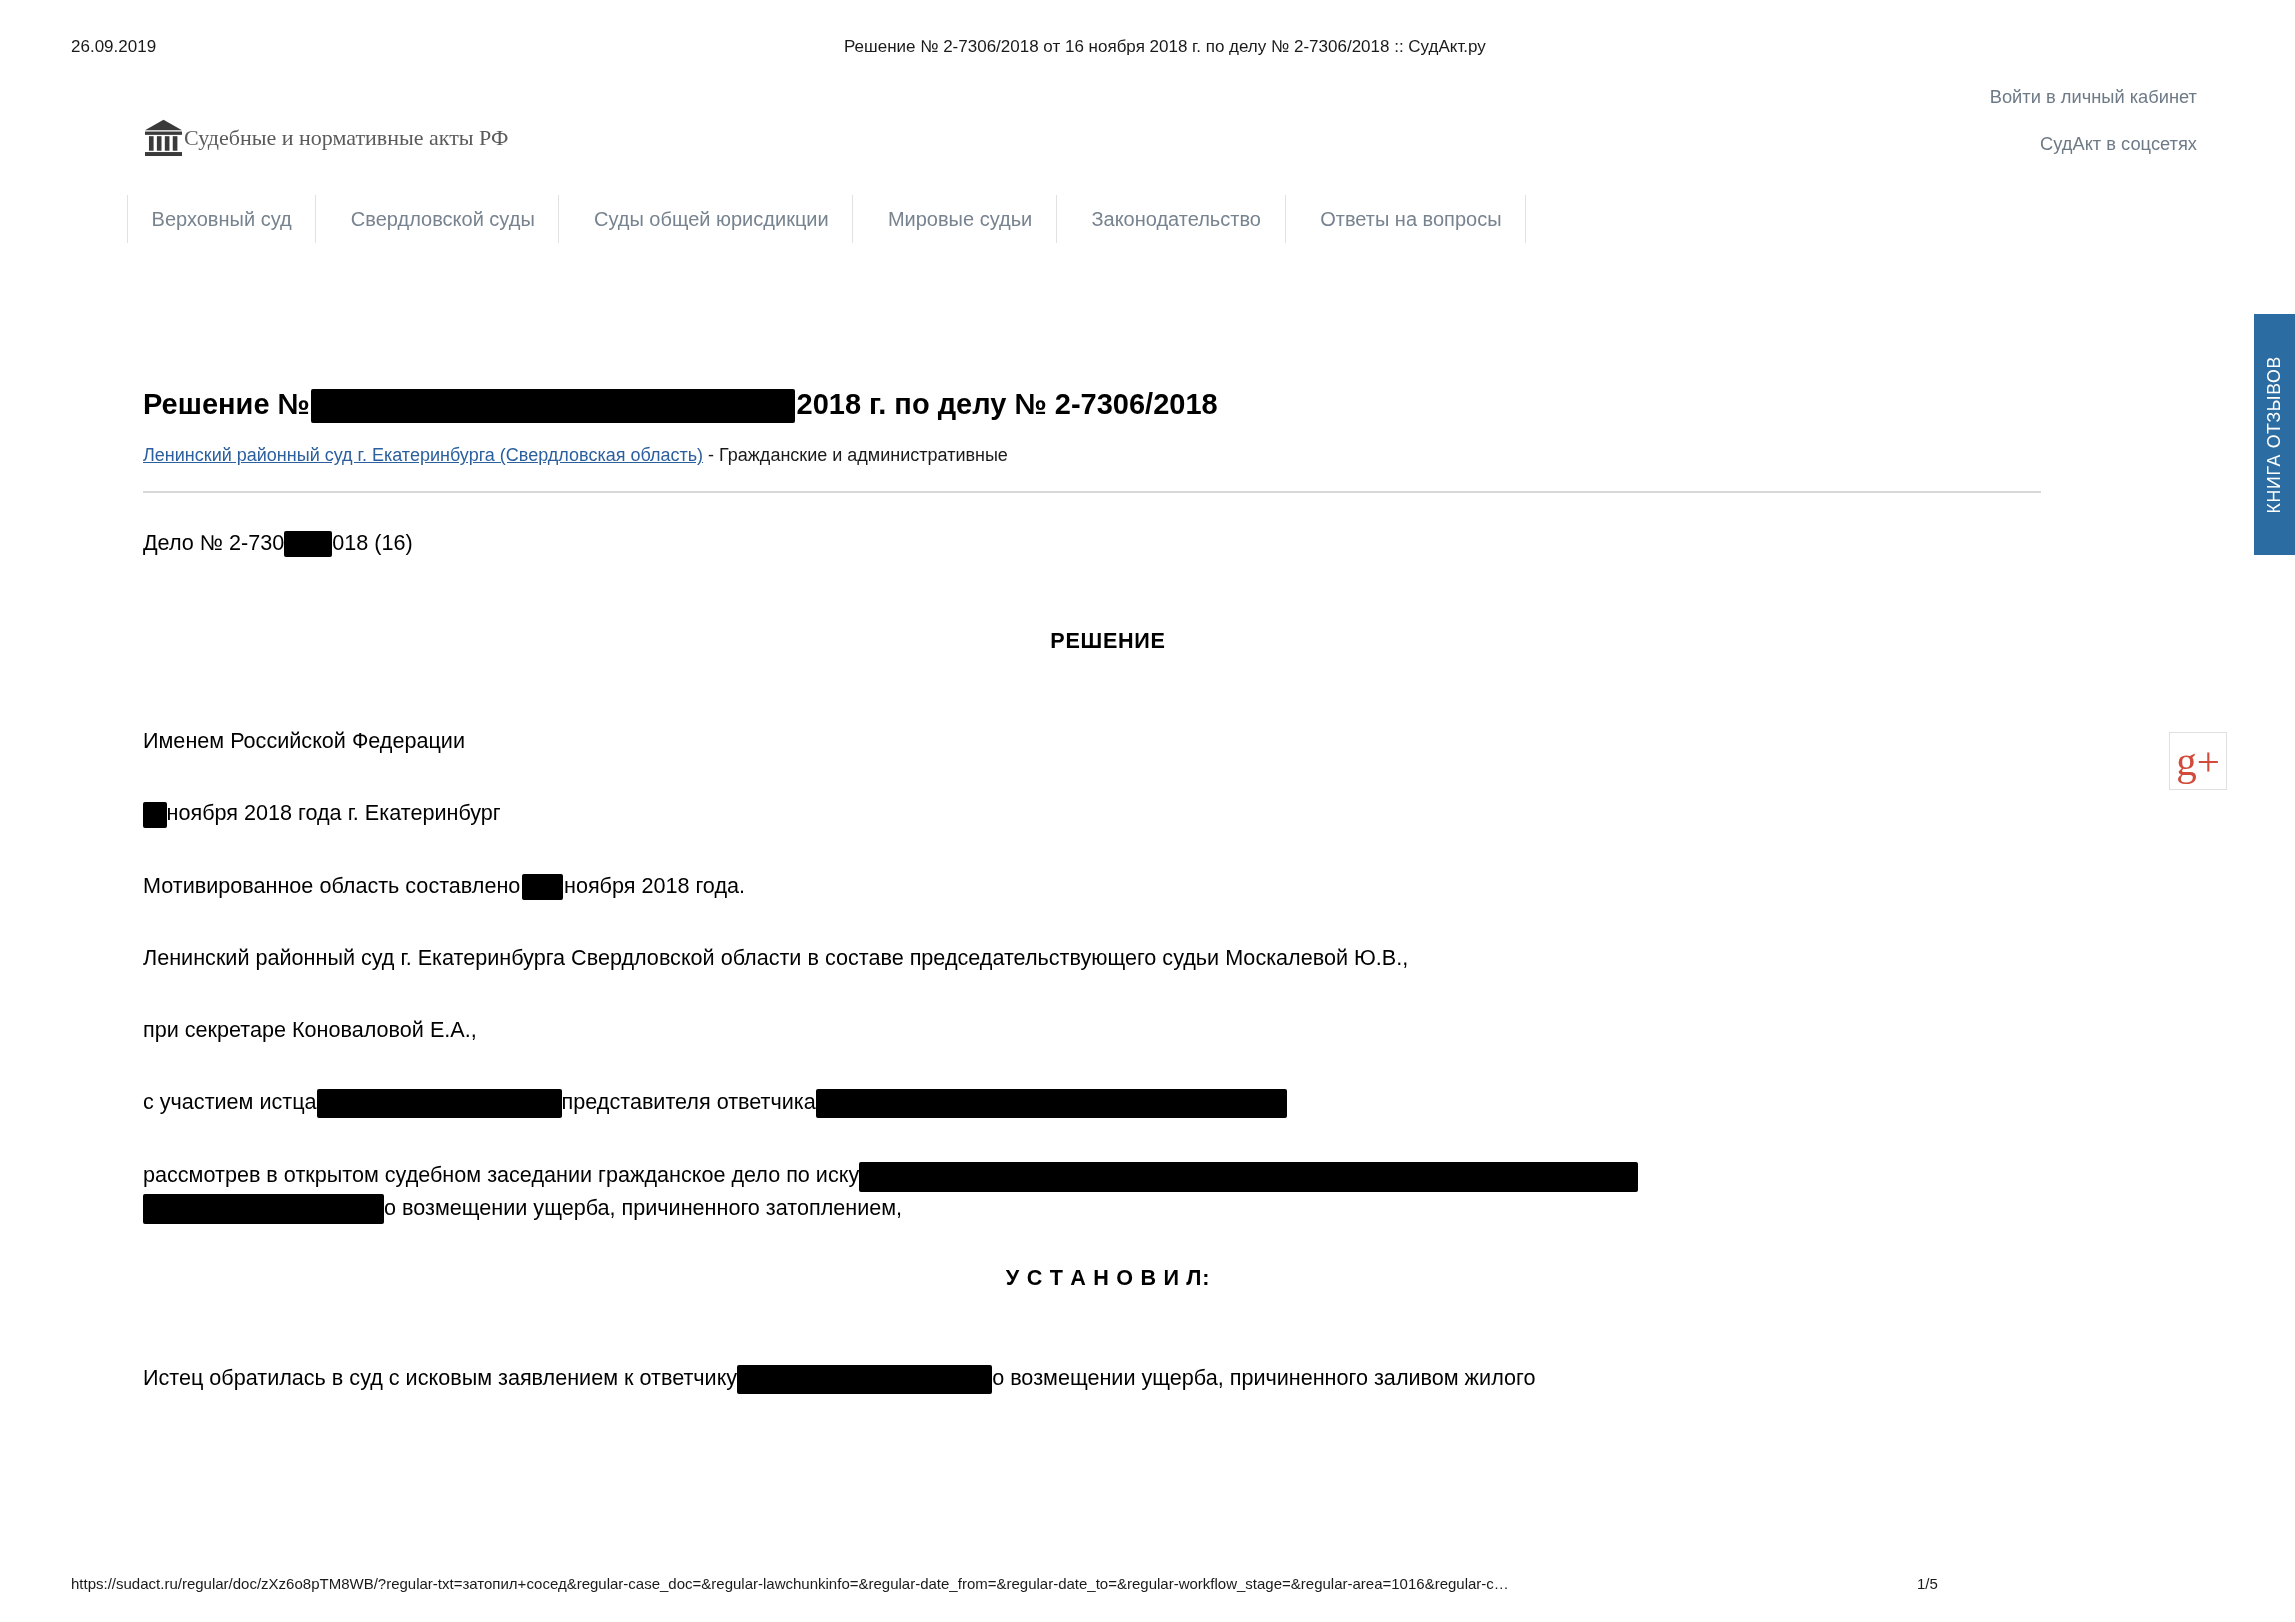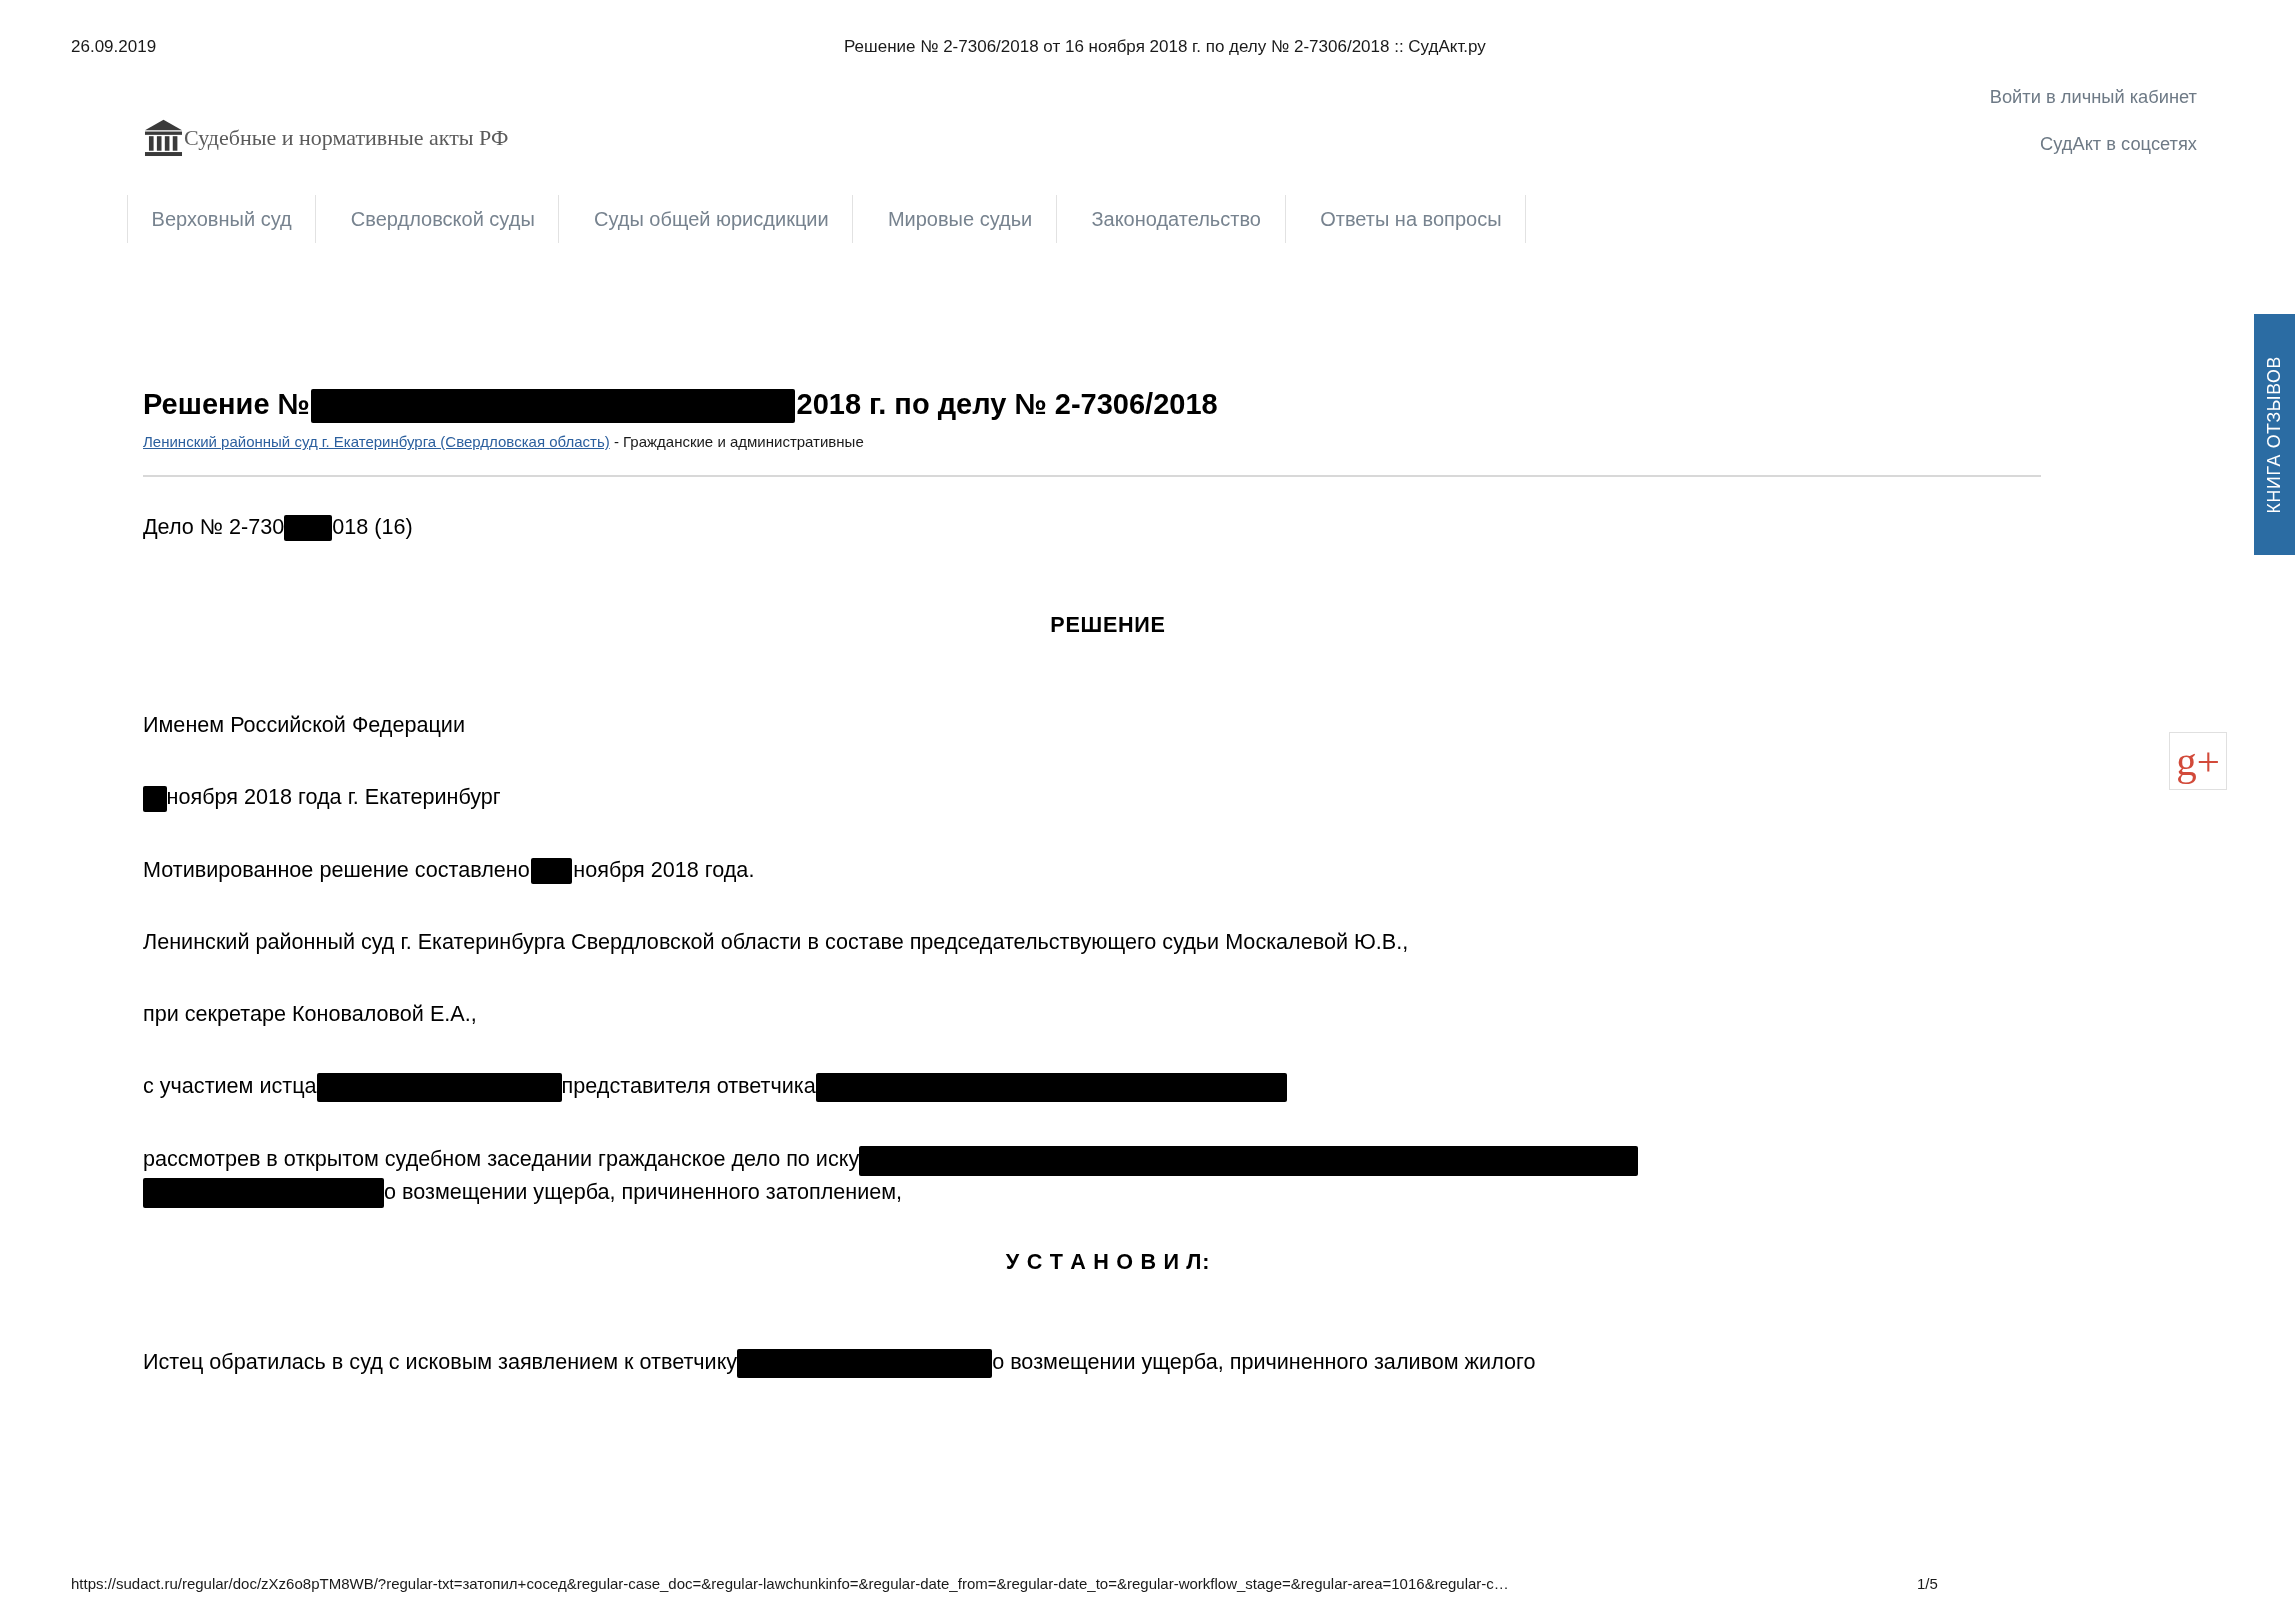--- a/index.html
+++ b/index.html
@@ -149,22 +149,22 @@
     width: 1930px;
   }
   .doc-title {
     font-size: 29px;
     font-weight: bold;
     line-height: 1.25;
     white-space: nowrap;
     position: relative;
   }
   .doc-subtitle {
-    margin-top: 10px;
-    font-size: 15px;
+    margin-top: 22px;
+    font-size: 18px;
     color: #1a1a1a;
   }
   .doc-subtitle a {
     color: #2b5f9e;
     text-decoration: underline;
   }
   .rule {
     margin-top: 25px;
     width: 1898px;
     height: 1.3px;
@@ -289,21 +289,21 @@
   <div class="spacer-lg"></div>
   <div class="p">Именем Российской Федерации</div>
 
   <div class="spacer-md"></div>
   <div class="p">
     <span class="redact" style="width:23.6px;height:26px;"></span><span>ноября 2018 года г. Екатеринбург</span>
   </div>
 
   <div class="spacer-md"></div>
   <div class="p">
-    <span>Мотивированное решение составлено</span><span class="redact" style="width:41px;height:26px;margin:0 1.3px;"></span><span>ноября 2018 года.</span>
+    <span>Мотивированное область составлено</span><span class="redact" style="width:41px;height:26px;margin:0 1.3px;"></span><span>ноября 2018 года.</span>
   </div>
 
   <div class="spacer-md"></div>
   <div class="p">Ленинский районный суд г. Екатеринбурга Свердловской области в составе председательствующего судьи Москалевой Ю.В.,</div>
 
   <div class="spacer-md"></div>
   <div class="p">при секретаре Коноваловой Е.А.,</div>
 
   <div class="spacer-md"></div>
   <div class="p">

